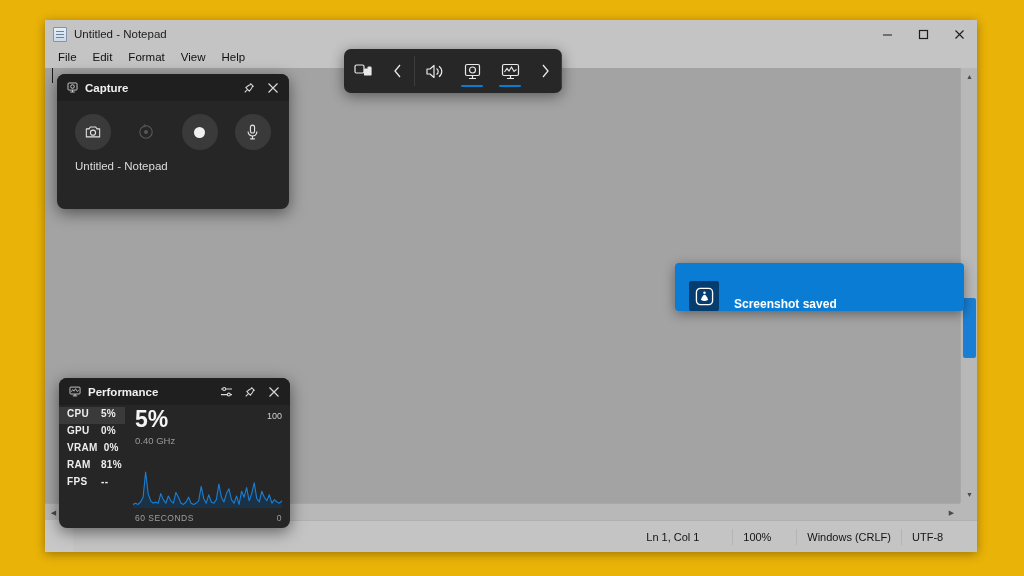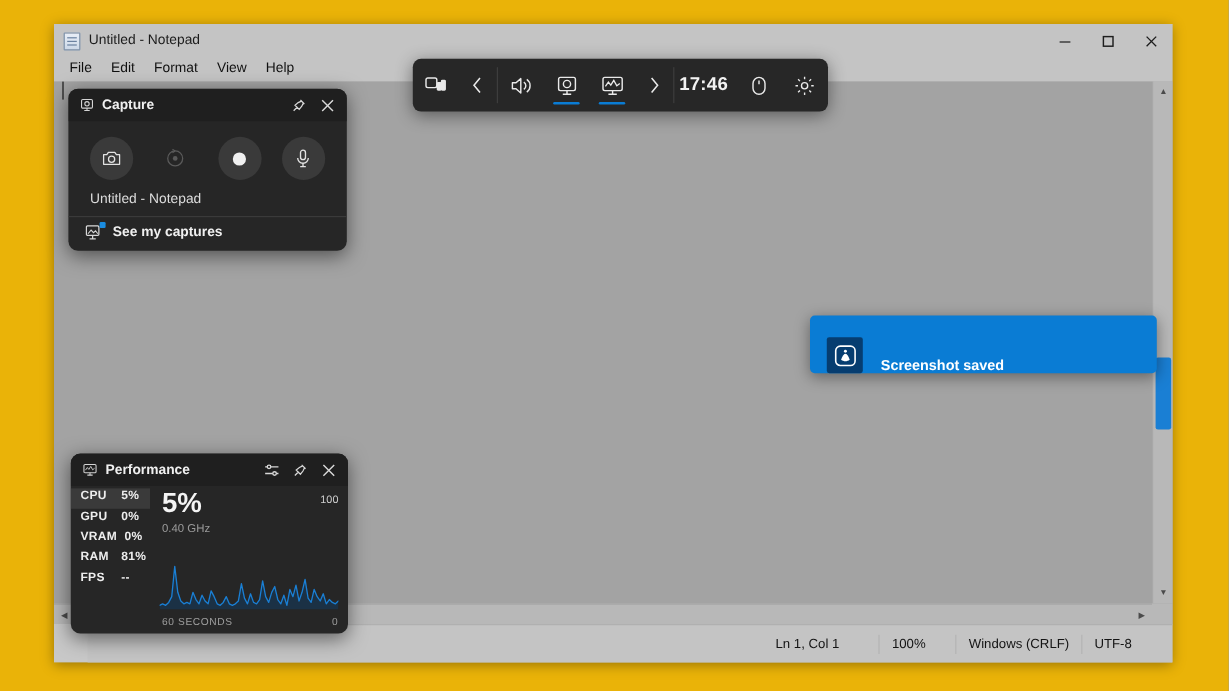--- a/index.html
+++ b/index.html
@@ -331,37 +331,20 @@
 
       <div class="gb-btn wide">
         <svg width="10" height="14" viewBox="0 0 10 14" fill="none" stroke="currentColor" stroke-width="1.3">
           <path d="M3 1 L8 7 L3 13"></path>
         </svg>
       </div>
     </div>
 
     <div class="gb-sep"></div>
 
-    <div class="gb-group">
-      <div class="gb-time">17:46</div>
-      <div class="gb-btn">
-        <svg width="13" height="17" viewBox="0 0 13 17" fill="none" stroke="currentColor" stroke-width="1.2">
-          <rect x="1.5" y="1.5" width="10" height="14" rx="5"></rect>
-          <path d="M6.5 4 v3.2"></path>
-        </svg>
-      </div>
-      <div class="gb-btn">
-        <svg width="17" height="17" viewBox="0 0 17 17" fill="none" stroke="currentColor" stroke-width="1.15">
-          <circle cx="8.5" cy="8.5" r="2.6"></circle>
-          <path d="M8.5 0.9 v2.1 M8.5 14 v2.1 M0.9 8.5 h2.1 M14 8.5 h2.1
-                   M3.1 3.1 l1.5 1.5 M12.4 12.4 l1.5 1.5
-                   M13.9 3.1 l-1.5 1.5 M4.6 12.4 l-1.5 1.5"></path>
-        </svg>
-      </div>
-    </div>
   </div>
 
   <div class="widget capture">
     <div class="w-header">
       <span class="w-header-icon">
         <svg width="11" height="11" viewBox="0 0 17 17" fill="none" stroke="currentColor" stroke-width="1.4">
           <rect x="1.5" y="1.5" width="14" height="11" rx="1.5"></rect>
           <circle cx="8.5" cy="7" r="2.8"></circle>
           <path d="M8.5 15.5 v-3 M5 15.5 h7"></path>
         </svg>
@@ -401,31 +384,20 @@
         <svg width="13" height="16" viewBox="0 0 13 17" fill="none" stroke="currentColor" stroke-width="1.2">
           <rect x="4.3" y="1.2" width="4.4" height="8.4" rx="2.2"></rect>
           <path d="M1.8 8.1 a4.7 4.7 0 0 0 9.4 0"></path>
           <path d="M6.5 12.8 v3 M4 15.8 h5"></path>
         </svg>
       </div>
     </div>
 
     <div class="cap-appname">Untitled - Notepad</div>
 
-    <div class="cap-footer">
-      <span class="cap-gallery-icon">
-        <svg width="15" height="13" viewBox="0 0 17 15" fill="none" stroke="currentColor" stroke-width="1.2">
-          <rect x="1" y="1.5" width="12" height="9" rx="1"></rect>
-          <path d="M2.5 9 L5.5 5.5 L7.8 8 L9.8 6.2 L12 9" stroke-width="1"></path>
-          <path d="M7 13.8 v-3 M4 13.8 h6"></path>
-        </svg>
-        <span class="cap-badge"></span>
-      </span>
-      <span class="cap-footer-label">See my captures</span>
-    </div>
   </div>
 
   <div class="widget perf">
     <div class="w-header">
       <span class="w-header-icon">
         <svg width="12" height="11" viewBox="0 0 19 17" fill="none" stroke="currentColor" stroke-width="1.4">
           <rect x="1.5" y="1.5" width="16" height="11" rx="1.5"></rect>
           <path d="M3.5 9 L6 5.5 L8 8 L10.5 4 L13 8.5 L15.5 6.5" stroke-width="1.2"></path>
           <path d="M9.5 15.5 v-3 M6 15.5 h7"></path>
         </svg>

